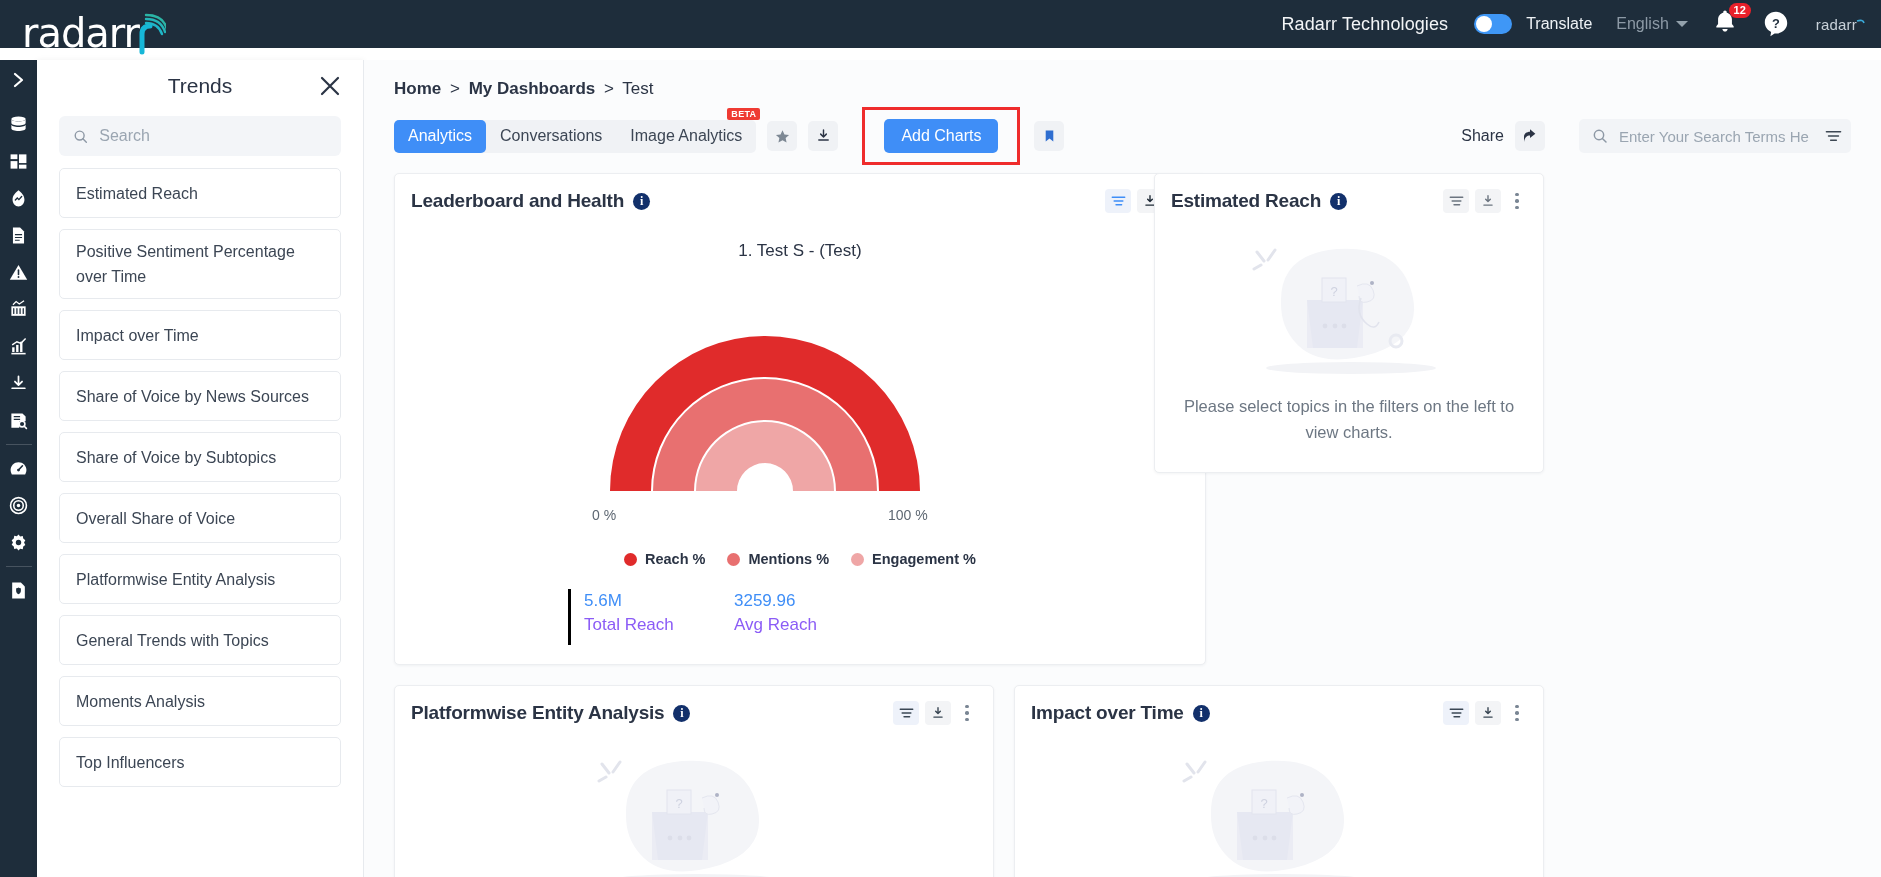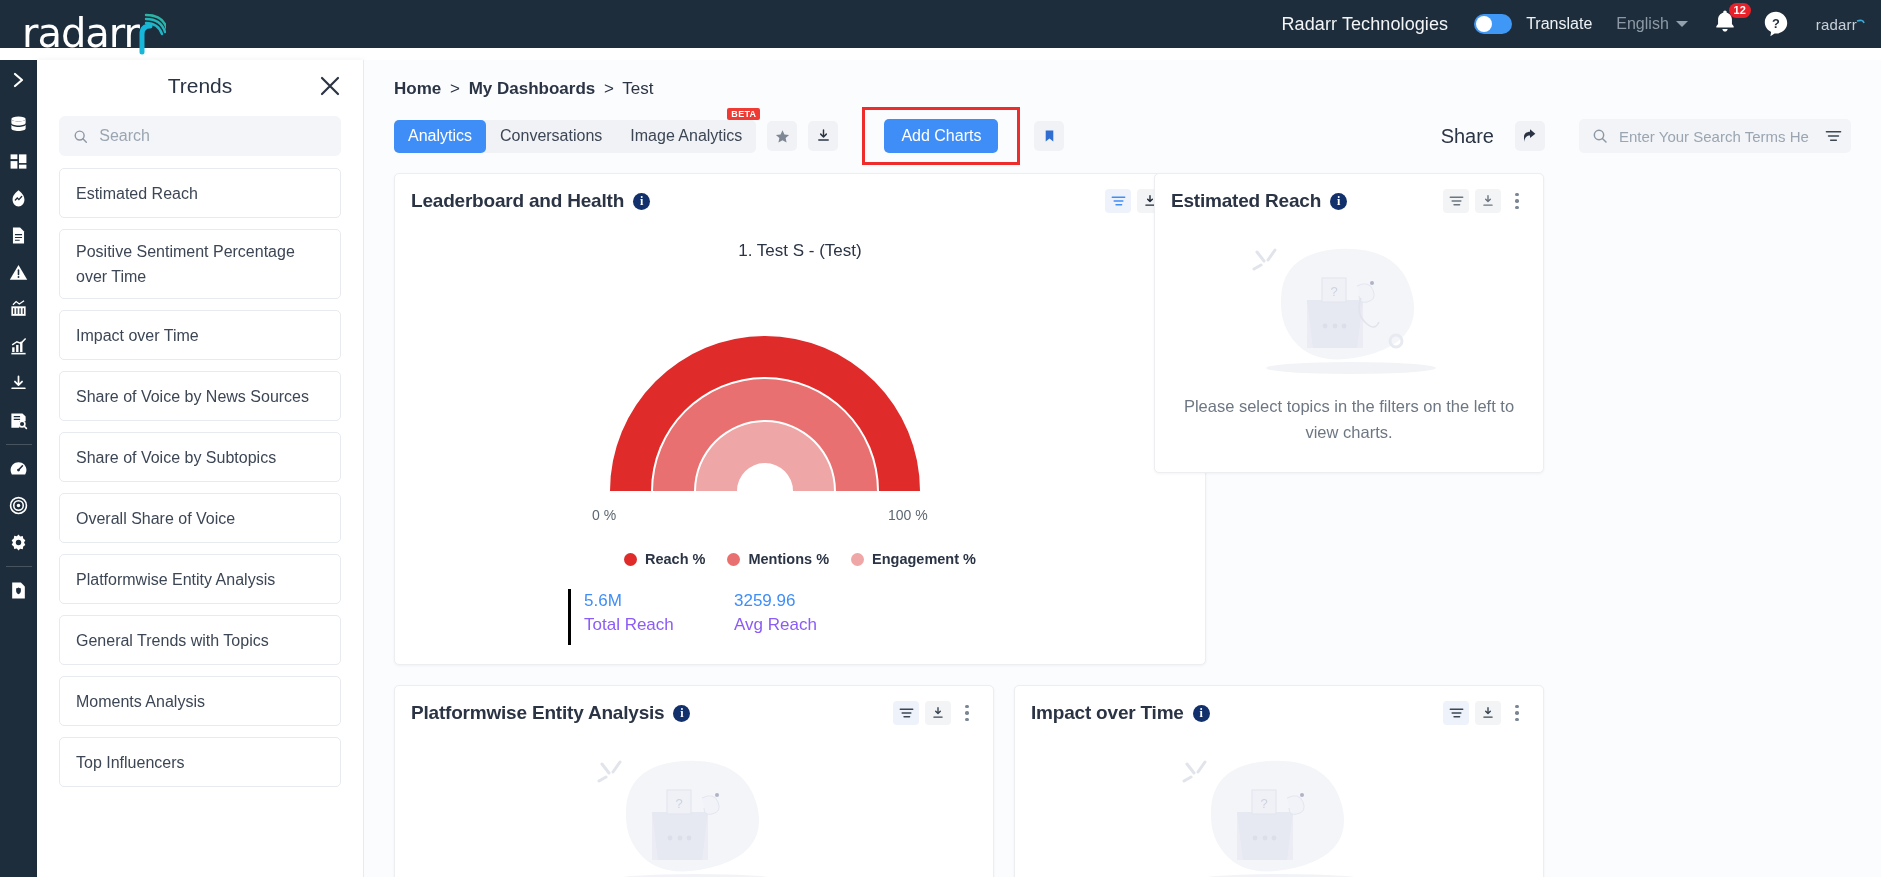--- a/index.html
+++ b/index.html
@@ -133,21 +133,21 @@
   }
   #addcharts{
     background:#3f8ef7; color:#fff; border:none; border-radius:5px;
     font-size:16px; padding:8px 17px; cursor:pointer;
     font-family:"Liberation Sans", sans-serif;
   }
   #bookmark-btn{ margin-left:14px; }
   #toolbar-right{
     margin-left:auto; display:flex; align-items:center; padding-right:30px;
   }
-  .share-lbl{ font-size:20px; color:#2b3445; margin-right:10px;}
+  .share-lbl{ font-size:16px; color:#2b3445; margin-right:0;}
   #searchbox{
     margin-left:34px; width:272px; height:34px; background:#f2f4f7; border-radius:5px;
     display:flex; align-items:center; padding:0 0 0 13px; gap:11px; position:relative;
   }
   #searchbox input{
     border:none;outline:none;background:transparent;font-size:15px;color:#4a5564;
     font-family:"Liberation Sans", sans-serif; width:190px;
   }
   #searchbox input::placeholder{ color:#9aa5b1; }
   #filter-btn{

